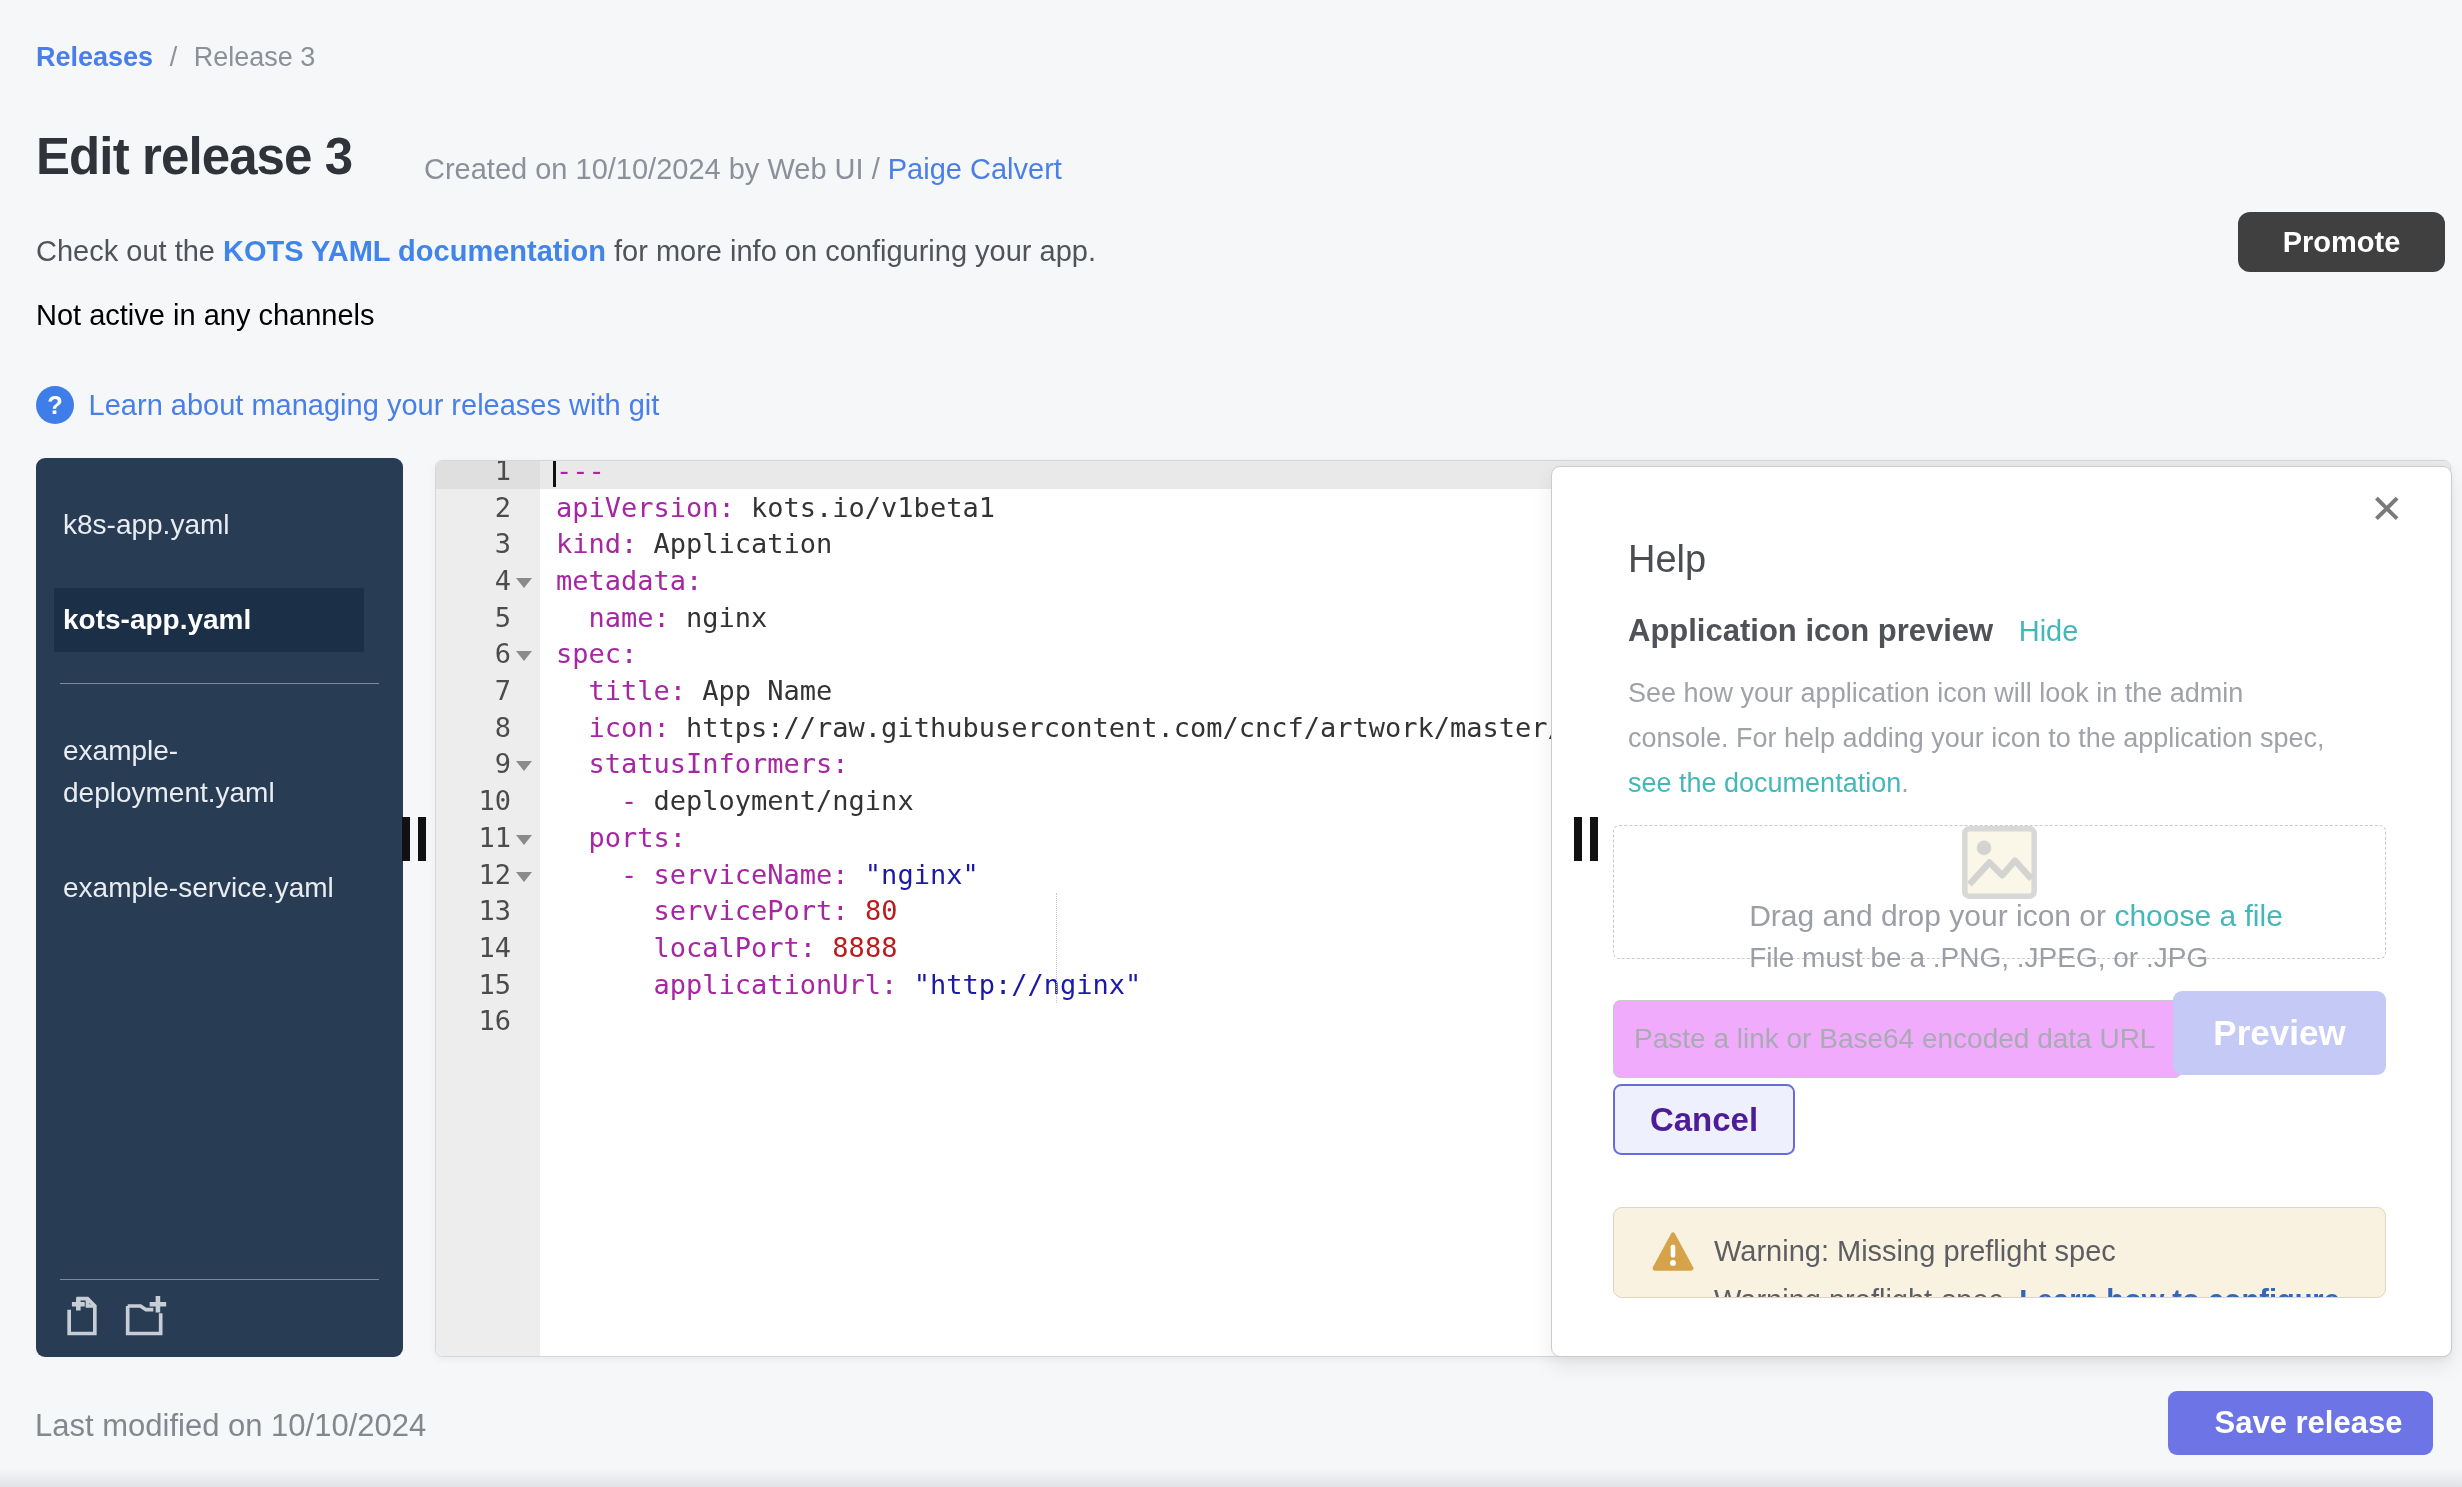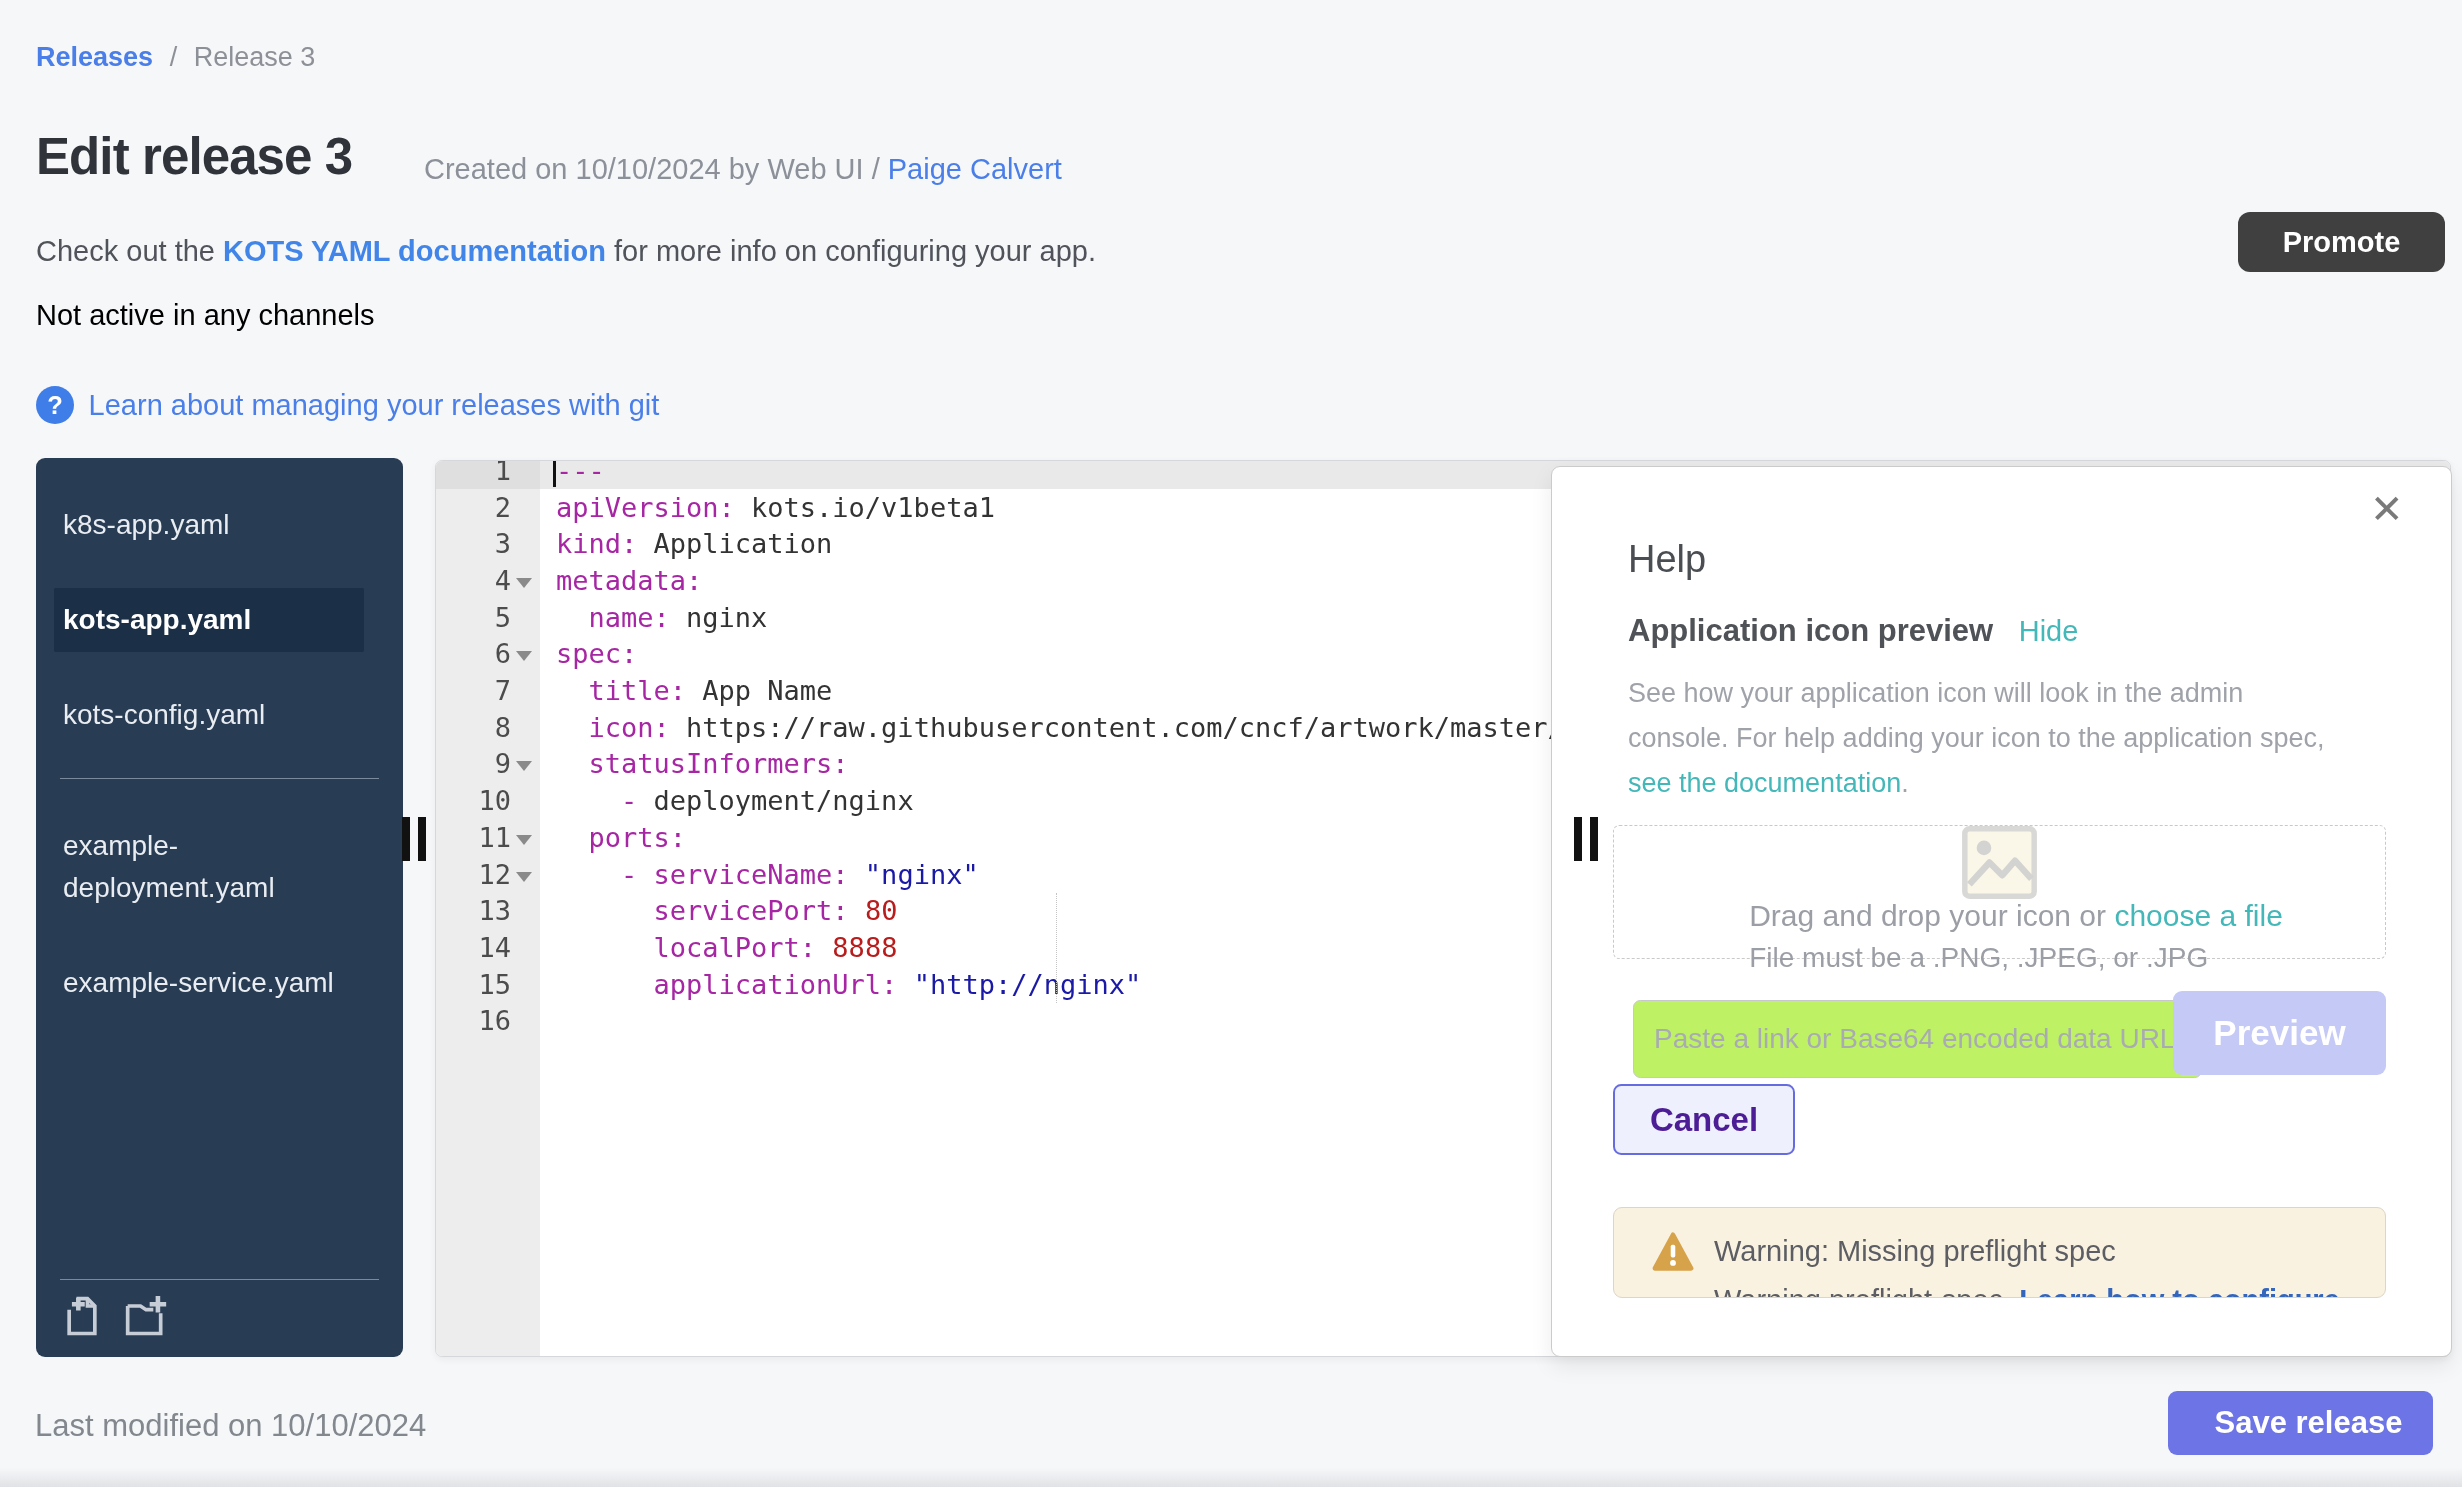--- a/index.html
+++ b/index.html
@@ -72,21 +72,21 @@
   .help-desc a { color:#44b7b8; text-decoration:none; }
 
   .dropzone { position:absolute; left:61px; top:358px; width:773px; height:134px; border:1.8px dashed #c9c9c9; border-radius:6.4px;
               display:flex; align-items:center; padding-left:33px;flex-direction:column; }
   .img-ph { width:75px; height:73px; margin-right:33px; flex:none; }
   .dz-text .dz-line1 { font-size:30px; color:#9b9ea5; }
   .dz-text .dz-line1 a { color:#44b7b8; text-decoration:none; }
   .dz-text .dz-line2 { font-size:28px; color:#9b9ea5; margin-top:9px; }
 
   .paste-input { position:absolute; left:61px; top:533px; width:569px; height:78px; border:1.8px solid #c6c8cc; border-radius:7.3px;
-                 padding:0 20px; font-size:28px; font-family:inherit; color:#555; background:#bef264;margin-left:20px; }
+                 padding:0 20px; font-size:28px; font-family:inherit; color:#555; background:#f0abfc; }
   .paste-input::placeholder { color:#a8abb2; }
   .btn-preview { position:absolute; left:621px; top:524px; width:213px; height:84px; background:#c5c9f5; border:none; border-radius:9px;
                  color:#fff; font-size:35px; font-weight:700; font-family:inherit; cursor:default; }
   .btn-cancel { position:absolute; left:61px; top:617px; width:182px; height:71px; background:#eef0fd; border:2.7px solid #666ce0;
                 border-radius:8.2px; color:#4c1d95; font-size:33px; font-weight:700; font-family:inherit; cursor:pointer; }
 
   .warning-box { position:absolute; left:61px; top:740px; width:773px; height:91px; background:#faf2e1; border:1.8px solid #ded5c2;
                  border-radius:9px; overflow:hidden; }
   .warn-icon { position:absolute; left:38px; top:24px; }
   .warn-line1 { position:absolute; left:100px; top:27px; font-size:29px; color:#5c5e63; }
@@ -126,21 +126,20 @@
     <span class="q-icon">?</span>
     <span class="git-label">Learn about managing your releases with git</span>
   </a>
 
   <button class="btn-promote">Promote</button>
 
   <div class="sidebar">
     <div id="tree-top">
         <div class="file-item">k8s-app.yaml</div>
         <div class="file-item selected">kots-app.yaml</div>
-        <div class="file-item">kots-config.yaml</div>
       </div>
     <hr class="tree-divider">
     <div id="tree-bottom">
         <div class="file-item">example-deployment.yaml</div>
         <div class="file-item">example-service.yaml</div>
       </div>
     <div class="sidebar-bottom">
       <svg class="tree-icon" viewBox="0 0 48 48" fill="none" stroke="#c6cdd6" stroke-width="4">
         <path d="M10 16 V42 H38 V12 L30 4 H18"></path>
         <path d="M30 4 V12 H38"></path>

